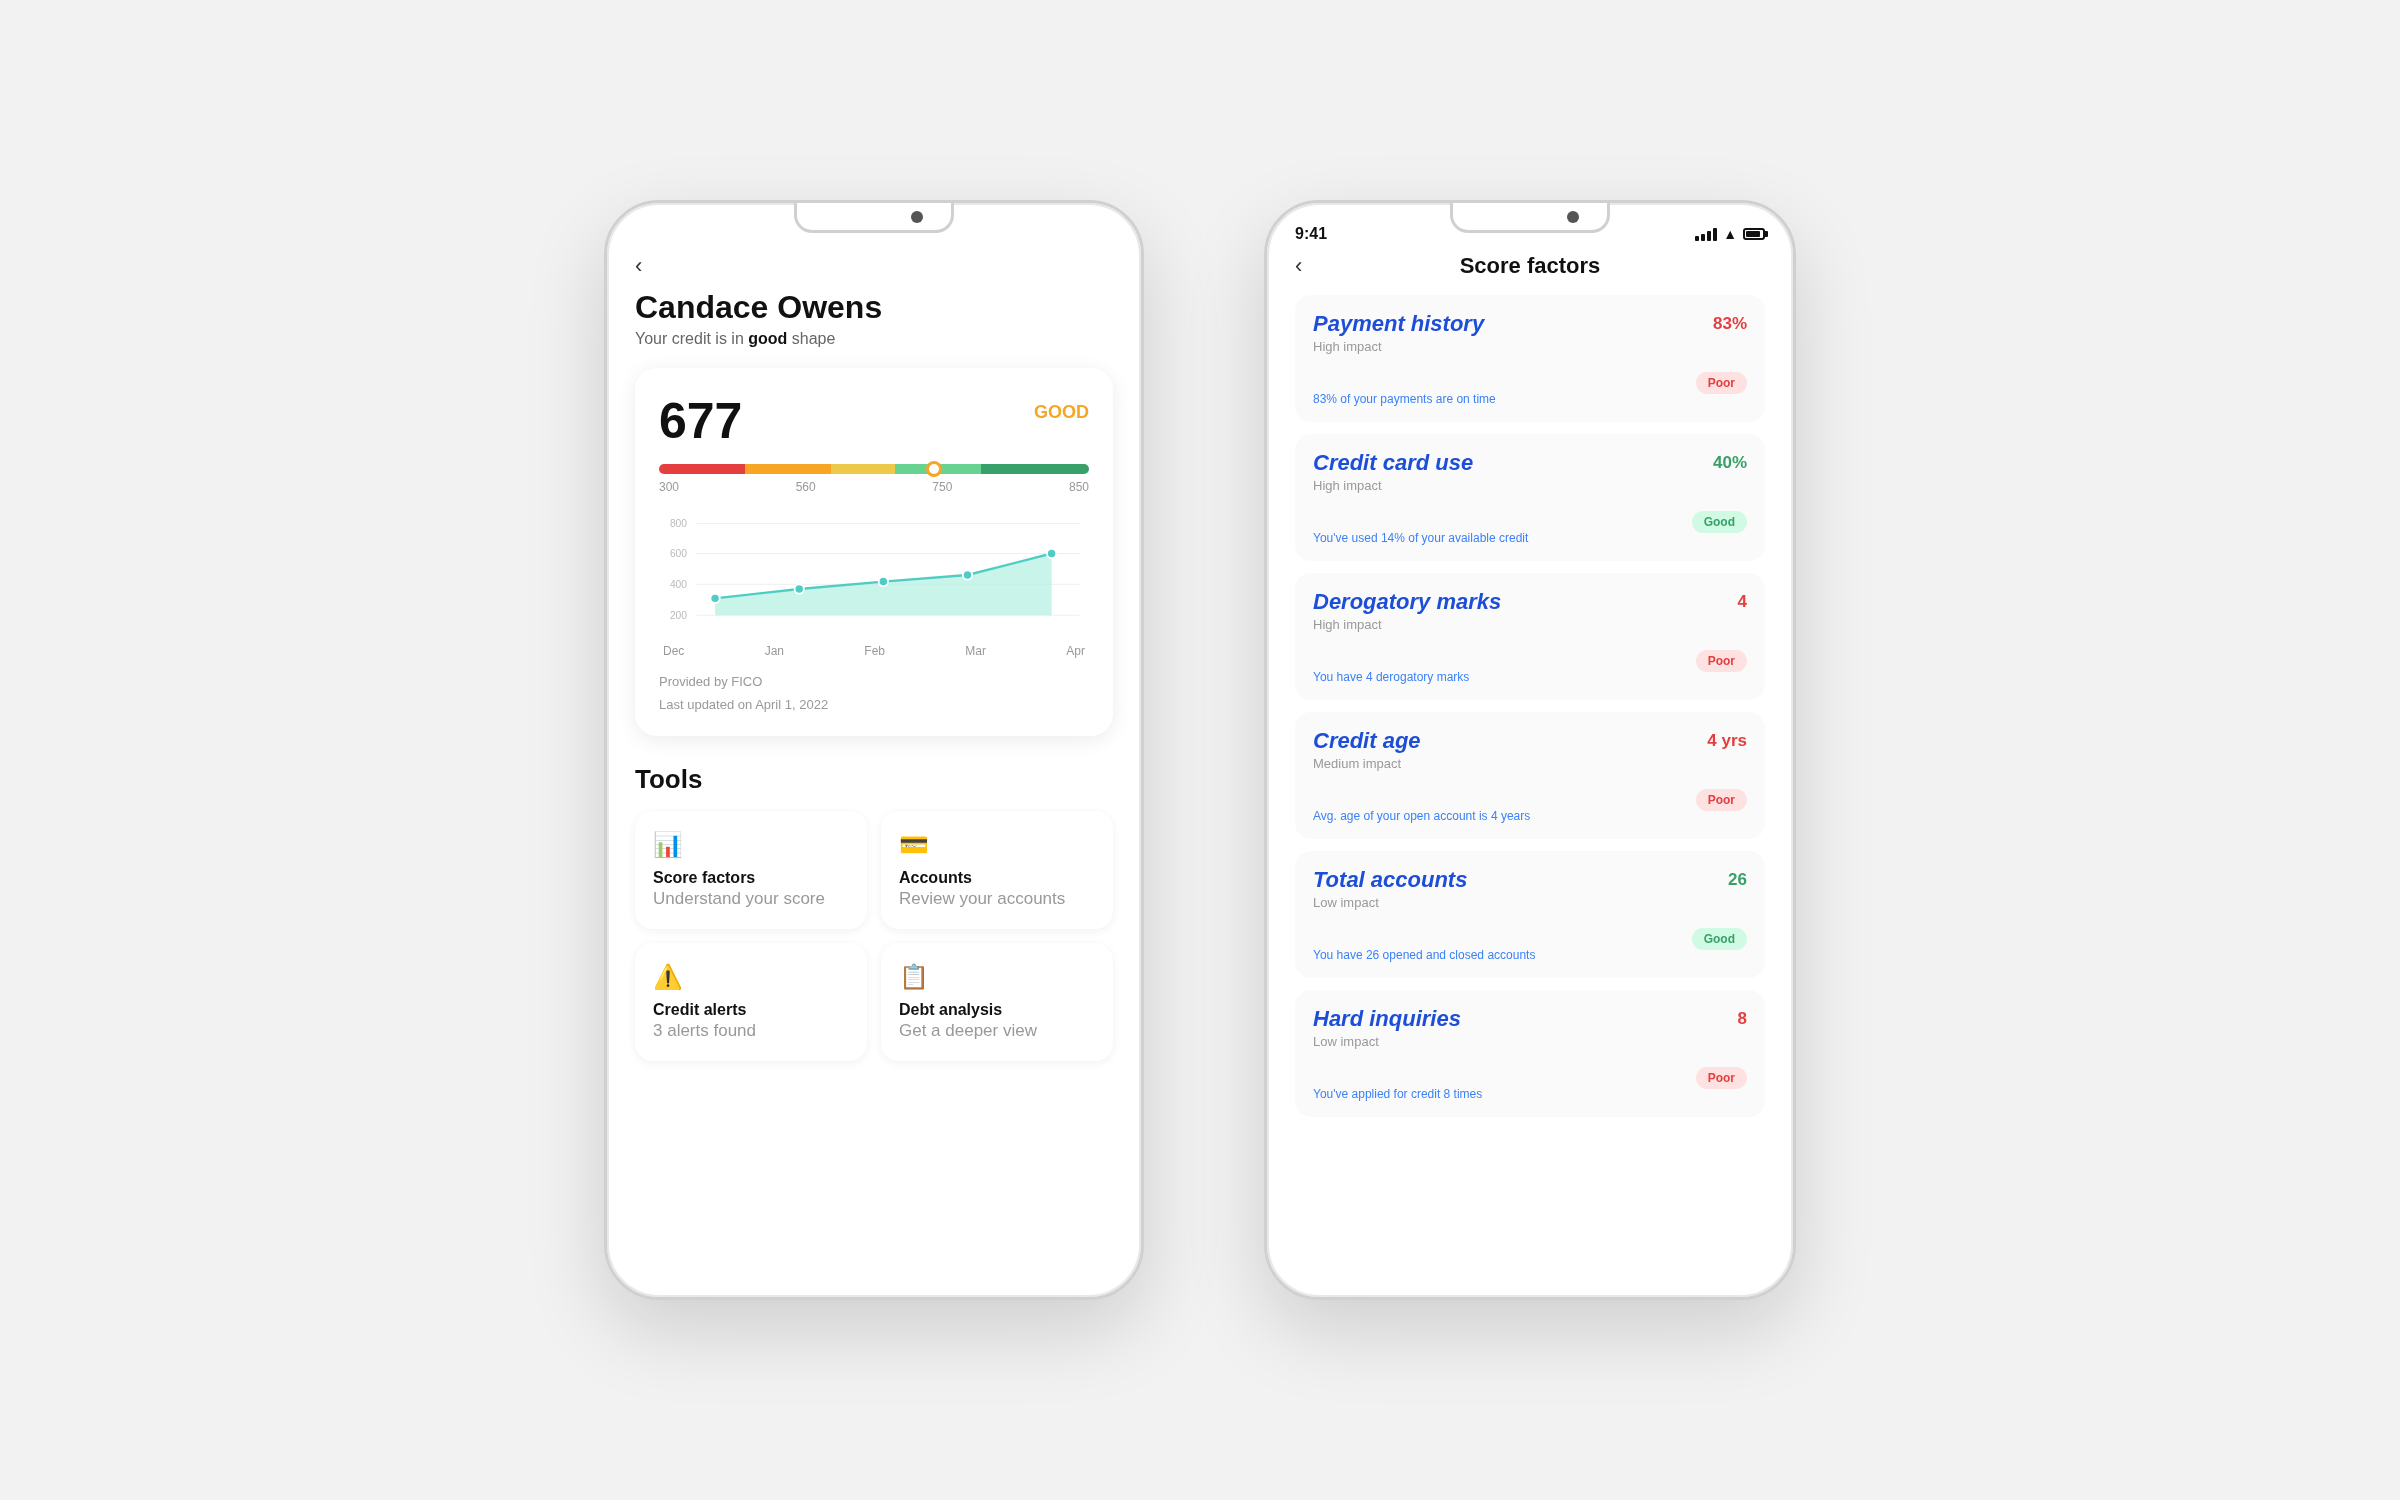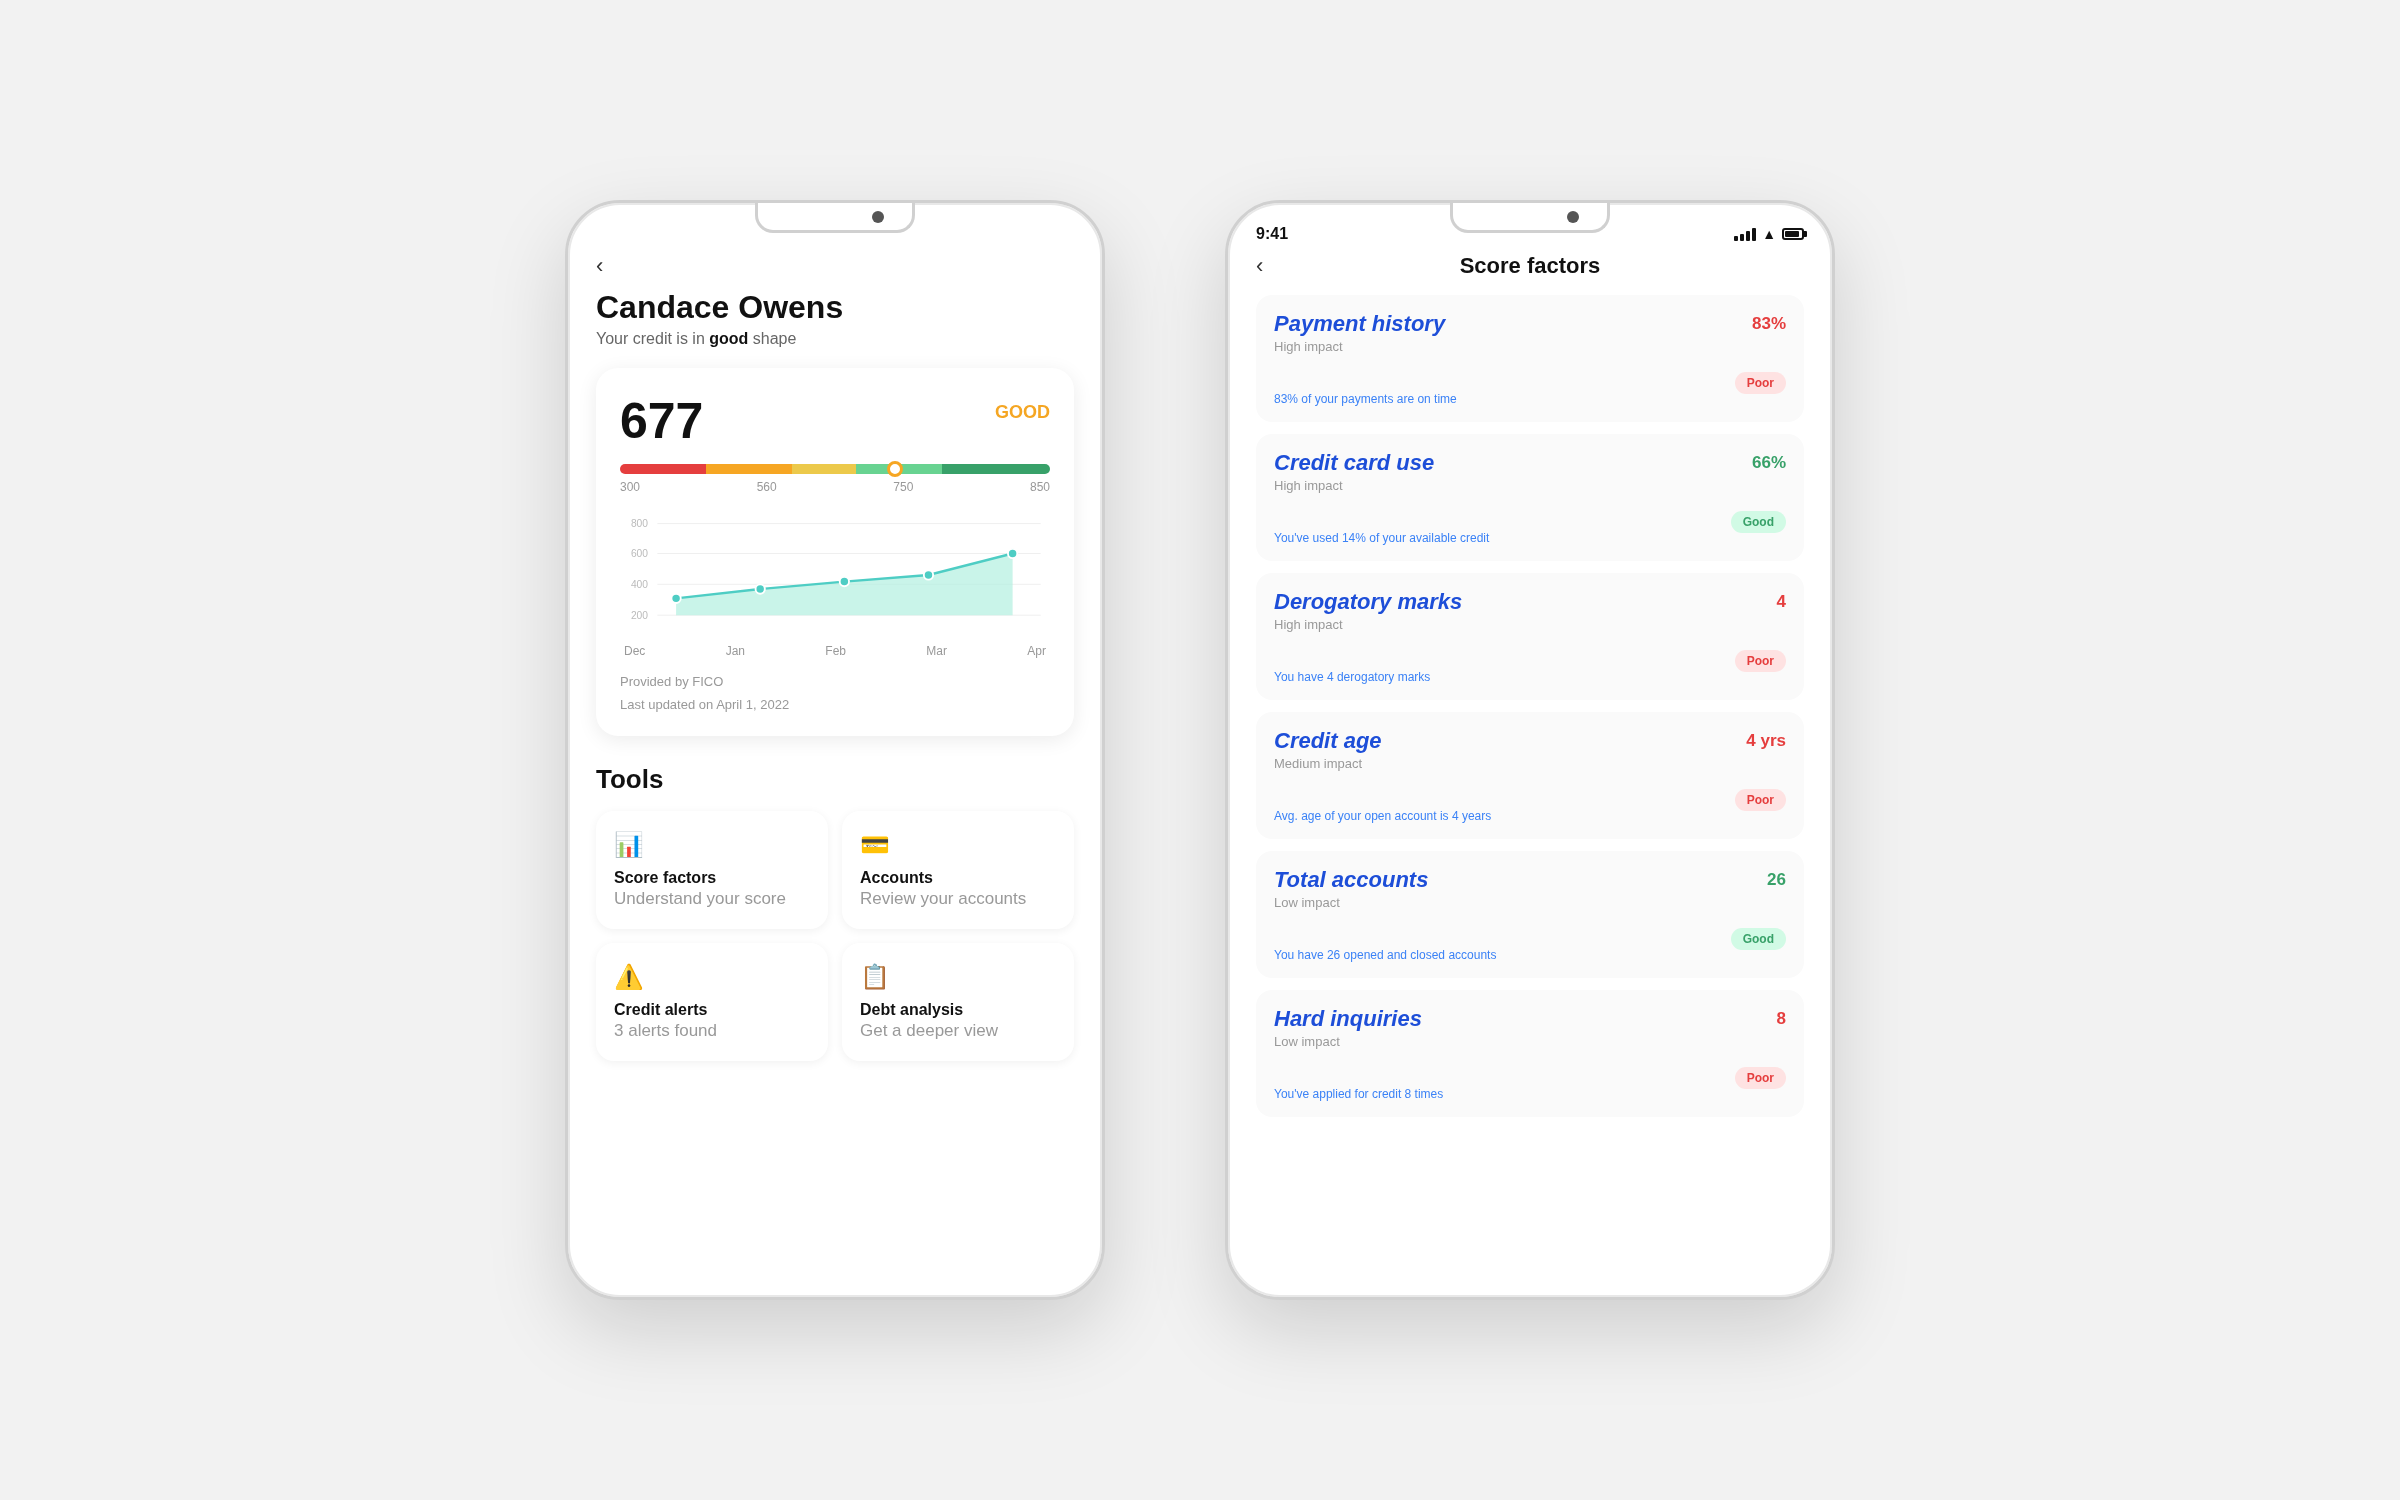--- a/index.html
+++ b/index.html
@@ -30,21 +30,21 @@
       border: 3px solid #d0d0d0;
       box-shadow: 0 30px 80px rgba(0,0,0,0.15), inset 0 0 0 2px #e8e8e8;
       position: relative;
       overflow: hidden;
     }
     .phone-left {
       width: 540px;
       height: 1100px;
     }
     .phone-right {
-      width: 610px;
+      width: 532px;
       height: 1100px;
     }
 
     
     .notch {
       position: absolute;
       top: 0;
       left: 50%;
       transform: translateX(-50%);
       width: 160px;
@@ -471,21 +471,21 @@
     </div>
     <div class="factor-impact">High impact</div>
     <div class="factor-footer">
       <span class="factor-desc">83% of your payments are on time</span>
       <span class="factor-badge badge-poor">Poor</span>
     </div>
   </div>
           <div class="factor-card">
     <div class="factor-header">
       <span class="factor-name">Credit card use</span>
-      <span class="factor-value green">66%</span>
+      <span class="factor-value green">40%</span>
     </div>
     <div class="factor-impact">High impact</div>
     <div class="factor-footer">
       <span class="factor-desc">You've used 14% of your available credit</span>
       <span class="factor-badge badge-good">Good</span>
     </div>
   </div>
           <div class="factor-card">
     <div class="factor-header">
       <span class="factor-name">Derogatory marks</span>

